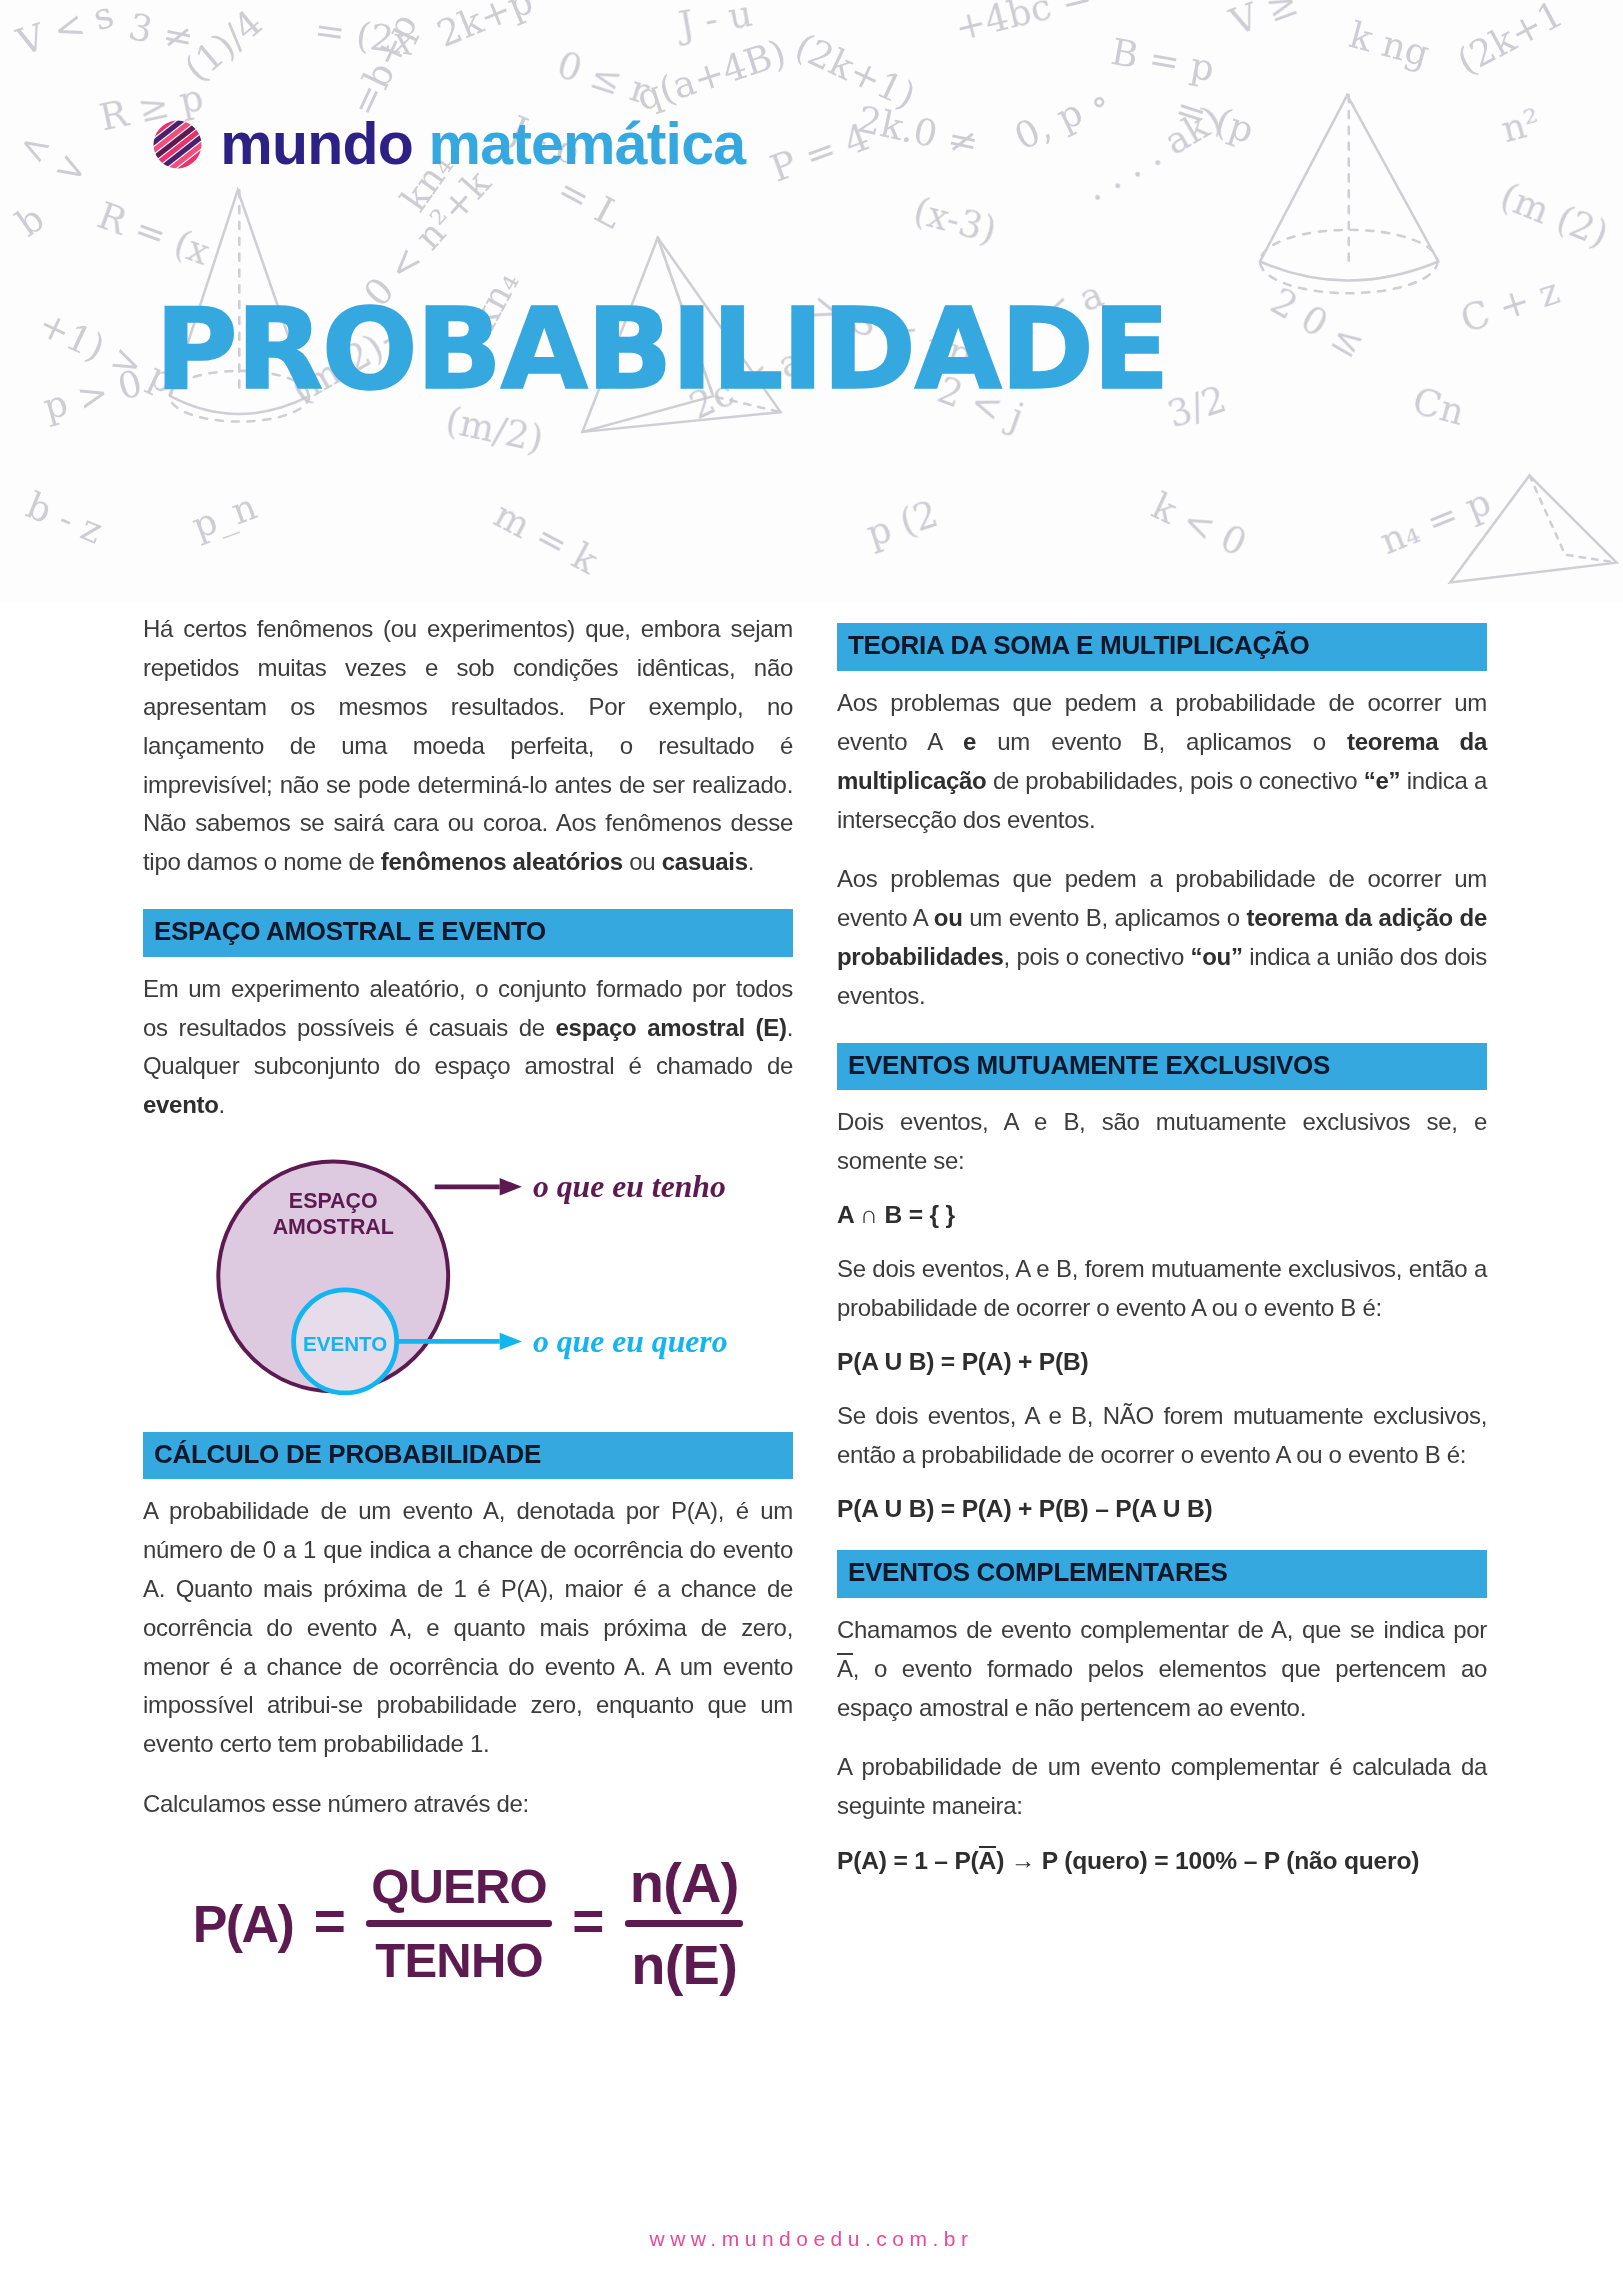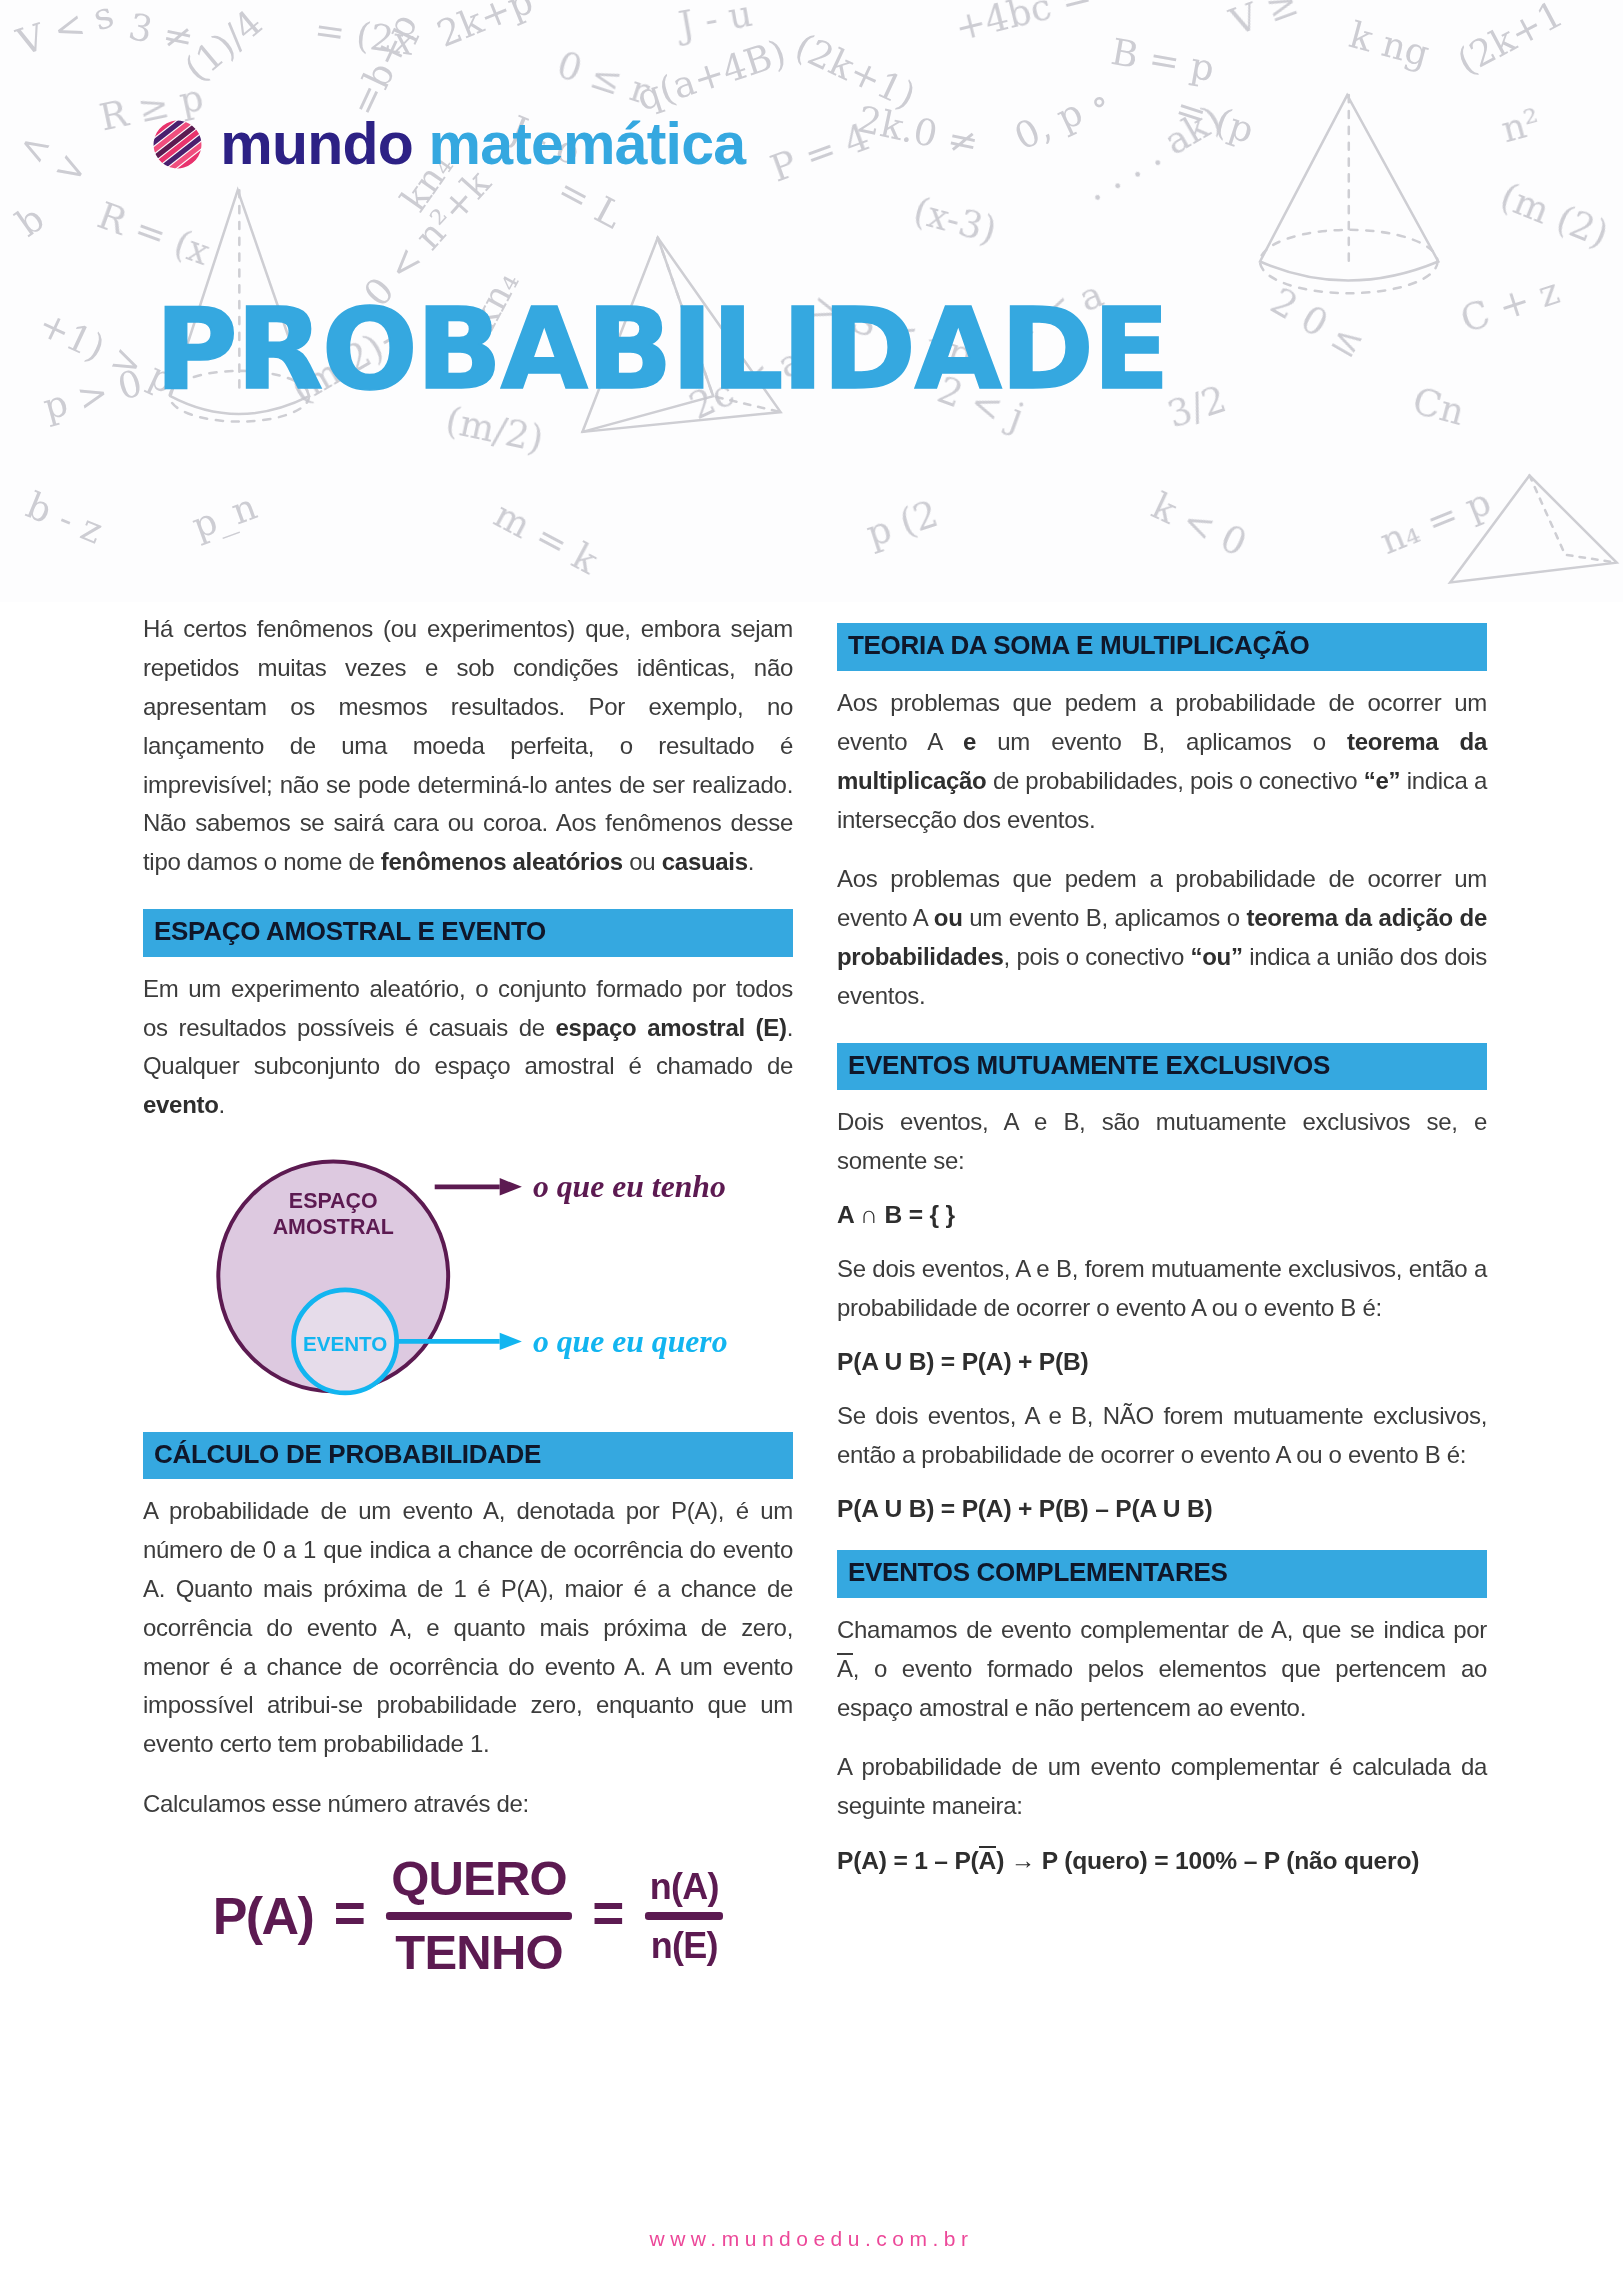--- a/index.html
+++ b/index.html
@@ -158,21 +158,21 @@
     padding: 1.6px 4.8px;
   }
   .bf-bar {
     width: 100%;
     height: 7.1px;
     background: #5c1a51;
     border-radius: 3.2px;
     margin: 4.8px 0;
   }
   .bf-frac.small .bf-num,
-  .bf-frac.small .bf-den { font-size: 36px; }
+  .bf-frac.small .bf-den { font-size: 56px; }
 
   
   .footer {
     position: absolute;
     left: 0;
     bottom: 44px;
     width: 1623px;
     text-align: center;
     font-size: 21px;
     letter-spacing: 5.5px;

